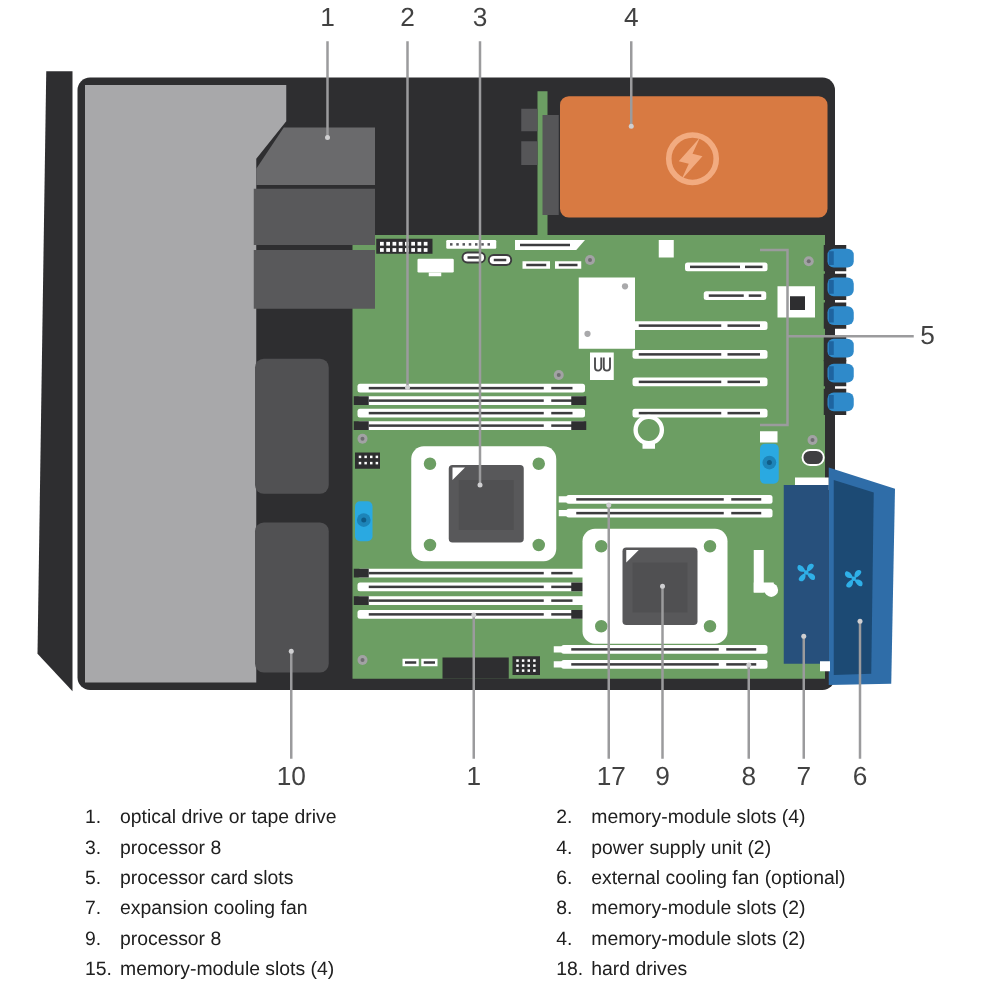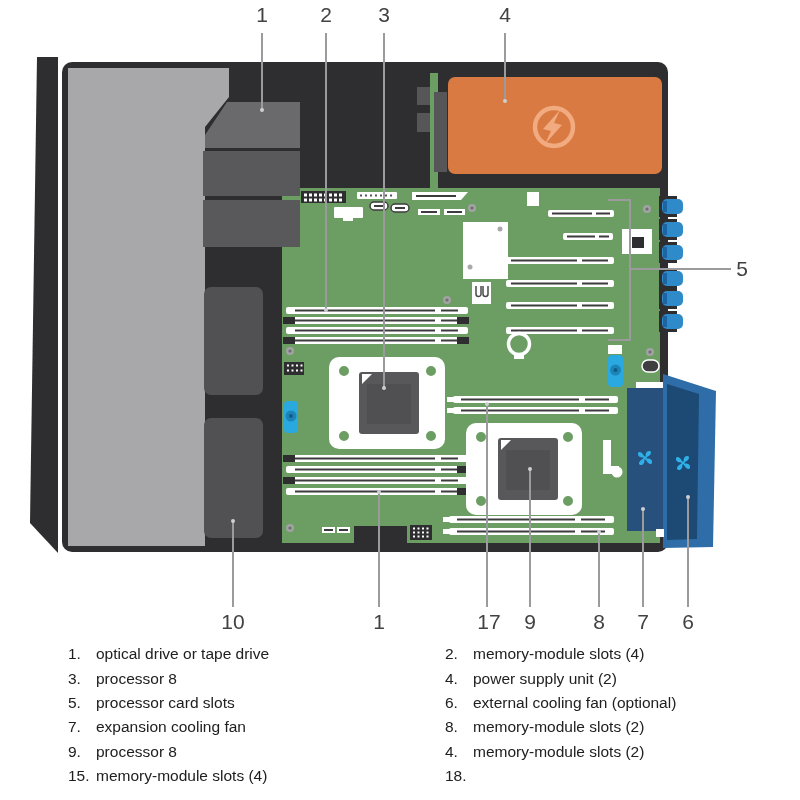--- a/index.html
+++ b/index.html
@@ -397,17 +397,18 @@
     <div class="lrow">
           <span class="lnum">8.</span>
           <span class="llab">memory-module slots (2)</span>
         </div>
     <div class="lrow">
           <span class="lnum">4.</span>
           <span class="llab">memory-module slots (2)</span>
         </div>
     <div class="lrow">
           <span class="lnum">18.</span>
+          <span class="llab">hard drives</span>
         </div>
   </div>
 </div>
 
 </div>
 
 </body></html>

